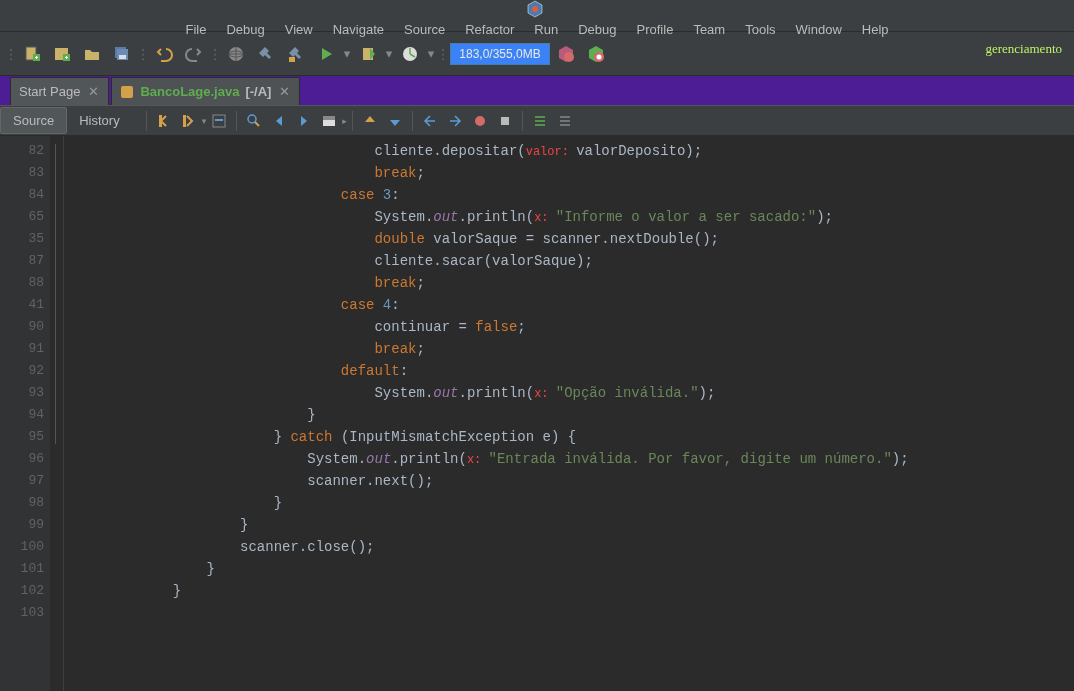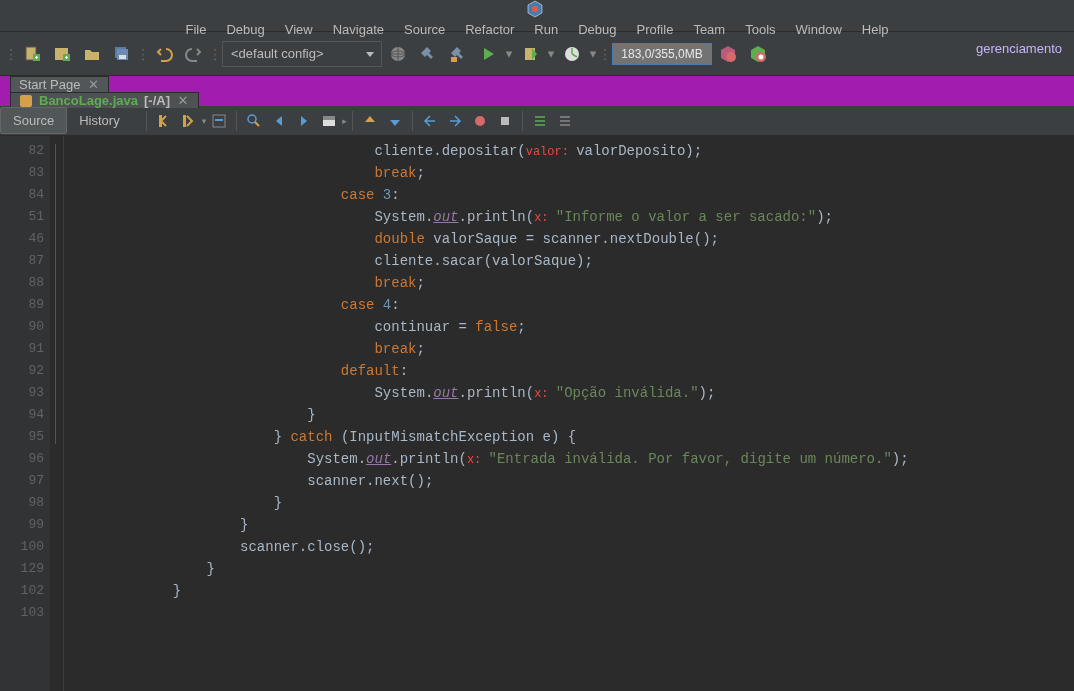--- a/index.html
+++ b/index.html
@@ -1,49 +1,49 @@
 <!DOCTYPE html>
 <html><head>
 <meta charset="utf-8">
 <style>
 * { margin:0; padding:0; box-sizing:border-box; }
 body { font-family:"Segoe UI",Tahoma,sans-serif; font-size:13px; background:#2b2b2b; color:#bbb; width:1074px; height:691px; overflow:hidden; }
 .menubar { background:#3c3f41; height:32px; display:flex; align-items:center; padding:0 4px; border-bottom:1px solid #2b2b2b;flex-direction:column; }
 .logo { width:20px; height:20px; margin:0 8px 0 4px; display:flex; align-items:center; justify-content:center; }
 .menu-item { padding:4px 10px; cursor:pointer; color:#bbb; }
-.project-name { margin-left:auto; color:#c4b5fd; padding-right:8px; }
+.project-name { margin-left:auto; color:#bef264; padding-right:8px;font-family:Liberation Serif, serif; }
 .toolbar { background:#3c3f41; height:44px; display:flex; align-items:center; padding:0 6px; gap:2px; border-bottom:1px solid #2b2b2b; }
 .tb-btn { width:28px; height:28px; display:flex; align-items:center; justify-content:center; cursor:pointer; border-radius:2px; }
 .tb-sep { width:6px; display:flex; align-items:center; justify-content:center; color:#666; font-size:14px; line-height:1; margin:0 2px; }
 .config-select { background:#3c3f41; border:1px solid #555; color:#bbb; padding:3px 24px 3px 8px; height:26px; font-size:13px; appearance:none; position:relative; min-width:160px; }
 .config-wrap { position:relative; }
 .config-wrap::after { content:""; position:absolute; right:8px; top:11px; border-left:4px solid transparent; border-right:4px solid transparent; border-top:5px solid #bbb; pointer-events:none; }
-.mem-indicator { background:#737373; color:#e8e8e8; padding:3px 8px; font-size:12px; border:1px solid #4a7bae; min-width:100px; text-align:center; }
-.tabs { background:#a21caf; height:30px; display:flex; align-items:flex-start; padding-left:10px; border-bottom:1px solid #555;flex-direction:column; }
+.mem-indicator { background:#3b82f6; color:#e8e8e8; padding:3px 8px; font-size:12px; border:1px solid #4a7bae; min-width:100px; text-align:center; }
+.tabs { background:#4c1d95; height:30px; display:flex; align-items:flex-end; padding-left:10px; border-bottom:1px solid #555; }
 .tab { height:28px; display:flex; align-items:center; padding:0 8px; background:#515658; color:#bbb; border:1px solid #2b2b2b; border-bottom:none; margin-right:2px; font-size:13px; cursor:pointer; }
 .tab.active { background:#4e5254; }
 .tab-icon { width:14px; height:14px; margin-right:6px; display:flex; align-items:center; justify-content:center; }
 .tab-label { margin-right:6px; }
 .tab-label.modified { color:#5ead4f; font-weight:bold; }
 .tab-suffix { color:#bbb; font-weight:bold; margin-right:6px; }
 .tab-close { width:14px; height:14px; display:flex; align-items:center; justify-content:center; color:#999; cursor:pointer; }
 .editor-bar { background:#3c3f41; height:30px; display:flex; align-items:center; border-bottom:1px solid #2b2b2b; }
 .editor-mode { padding:5px 12px; cursor:pointer; color:#bbb; font-size:13px; }
 .editor-mode.active { background:#515658; border:1px solid #666; border-radius:2px; }
 .editor-tb { display:flex; align-items:center; gap:1px; margin-left:10px; }
 .etb-btn { width:24px; height:24px; display:flex; align-items:center; justify-content:center; cursor:pointer; }
 .etb-sep { width:1px; height:20px; background:#555; margin:0 4px; }
 .editor { display:flex; height:calc(691px - 32px - 44px - 30px - 30px); background:#2b2b2b; }
 .gutter { width:50px; background:#313335; text-align:right; padding:4px 6px 0 0; color:#606366; font-family:"Consolas","Courier New",monospace; font-size:13px; line-height:22px; user-select:none; }
 .fold-col { width:14px; background:#2b2b2b; border-right:1px solid #3c3f41; position:relative; }
 .fold-line { position:absolute; left:5px; top:8px; width:1px; height:300px; background:#555; }
 .code { flex:1; padding:4px 8px 0 8px; font-family:"Consolas","Courier New",monospace; font-size:14px; line-height:22px; white-space:pre; color:#a9b7c6; overflow:hidden; }
 .ln { height:22px; }
 .kw { color:#cc7832; }
-.field { color:#9876aa; font-style:italic;text-decoration:underline; }
+.field { color:#9876aa; font-style:italic; }
 .str { color:#6a8759; }
 .num { color:#6897bb; }
 .hint { color:#ef4444; font-size:12px; }
 .punct { color:#a9b7c6; }
 .ident { color:#a9b7c6;margin-top:42px; }
 .method { color:#a9b7c6; }
 </style>
 </head>
 <body>
 
@@ -105,23 +105,20 @@
       <svg width="18" height="18">
         <path d="M11 4a6 6 0 0 1 0 12H6M6 4l-3 3 3 3" fill="none" stroke="#d4a04a" stroke-width="2"></path>
       </svg>
     </div>
   <div class="tb-btn">
       <svg width="18" height="18">
         <path d="M7 4a6 6 0 0 0 0 12h5M12 4l3 3-3 3" fill="none" stroke="#888" stroke-width="2"></path>
       </svg>
     </div>
   <div class="tb-sep">⋮</div>
-  <div class="config-wrap">
-    <select class="config-select"><option>&lt;default config&gt;</option></select>
-  </div>
   <div class="tb-btn">
       <svg width="18" height="18">
         <circle cx="9" cy="9" r="7" fill="#888"></circle>
         <ellipse cx="9" cy="9" rx="7" ry="3" fill="none" stroke="#555"></ellipse>
         <path d="M9 2v14M2 9h14" stroke="#555"></path>
       </svg>
     </div>
   <div class="tb-btn">
       <svg width="18" height="18">
         <path d="M8 2l4 4-2 2 4 4-2 2-4-4-2 2-4-4z" fill="#7a8fa8"></path>
@@ -279,37 +276,37 @@
         </svg>
       </div>
   </div>
 </div>
 
 <div class="editor">
   <div class="gutter" id="gutter">
       <div class="ln">82</div>
       <div class="ln">83</div>
       <div class="ln">84</div>
-      <div class="ln">51</div>
-      <div class="ln">46</div>
+      <div class="ln">65</div>
+      <div class="ln">35</div>
       <div class="ln">87</div>
       <div class="ln">88</div>
-      <div class="ln">89</div>
+      <div class="ln">41</div>
       <div class="ln">90</div>
       <div class="ln">91</div>
       <div class="ln">92</div>
       <div class="ln">93</div>
       <div class="ln">94</div>
       <div class="ln">95</div>
       <div class="ln">96</div>
       <div class="ln">97</div>
       <div class="ln">98</div>
       <div class="ln">99</div>
       <div class="ln">100</div>
-      <div class="ln">129</div>
+      <div class="ln">101</div>
       <div class="ln">102</div>
       <div class="ln">103</div>
     </div>
   <div class="fold-col">
       <div class="fold-line"></div>
     </div>
   <div class="code" id="code-area"><div class="ln">                                    <span class="ident">cliente</span><span class="punct">.</span><span class="method">depositar</span><span class="punct">(</span><span class="hint">valor: </span><span class="ident">valorDeposito</span><span class="punct">);</span></div><div class="ln">                                    <span class="kw">break</span><span class="punct">;</span></div><div class="ln">                                <span class="kw">case</span> <span class="num">3</span><span class="punct">:</span></div><div class="ln">                                    <span class="ident">System</span><span class="punct">.</span><span class="field">out</span><span class="punct">.</span><span class="method">println</span><span class="punct">(</span><span class="hint">x: </span><span class="str">"Informe o valor a ser sacado:"</span><span class="punct">);</span></div><div class="ln">                                    <span class="kw">double</span> <span class="ident">valorSaque</span> <span class="punct">=</span> <span class="ident">scanner</span><span class="punct">.</span><span class="method">nextDouble</span><span class="punct">();</span></div><div class="ln">                                    <span class="ident">cliente</span><span class="punct">.</span><span class="method">sacar</span><span class="punct">(</span><span class="ident">valorSaque</span><span class="punct">);</span></div><div class="ln">                                    <span class="kw">break</span><span class="punct">;</span></div><div class="ln">                                <span class="kw">case</span> <span class="num">4</span><span class="punct">:</span></div><div class="ln">                                    <span class="ident">continuar</span> <span class="punct">=</span> <span class="kw">false</span><span class="punct">;</span></div><div class="ln">                                    <span class="kw">break</span><span class="punct">;</span></div><div class="ln">                                <span class="kw">default</span><span class="punct">:</span></div><div class="ln">                                    <span class="ident">System</span><span class="punct">.</span><span class="field">out</span><span class="punct">.</span><span class="method">println</span><span class="punct">(</span><span class="hint">x: </span><span class="str">"Opção inválida."</span><span class="punct">);</span></div><div class="ln">                            <span class="punct">}</span></div><div class="ln">                        <span class="punct">}</span> <span class="kw">catch</span> <span class="punct">(</span><span class="ident">InputMismatchException e</span><span class="punct">)</span> <span class="punct">{</span></div><div class="ln">                            <span class="ident">System</span><span class="punct">.</span><span class="field">out</span><span class="punct">.</span><span class="method">println</span><span class="punct">(</span><span class="hint">x: </span><span class="str">"Entrada inválida. Por favor, digite um número."</span><span class="punct">);</span></div><div class="ln">                            <span class="ident">scanner</span><span class="punct">.</span><span class="method">next</span><span class="punct">();</span></div><div class="ln">                        <span class="punct">}</span></div><div class="ln">                    <span class="punct">}</span></div><div class="ln">                    <span class="ident">scanner</span><span class="punct">.</span><span class="method">close</span><span class="punct">();</span></div><div class="ln">                <span class="punct">}</span></div><div class="ln">            <span class="punct">}</span></div><div class="ln"></div></div>
 </div>
 
 </body></html>

